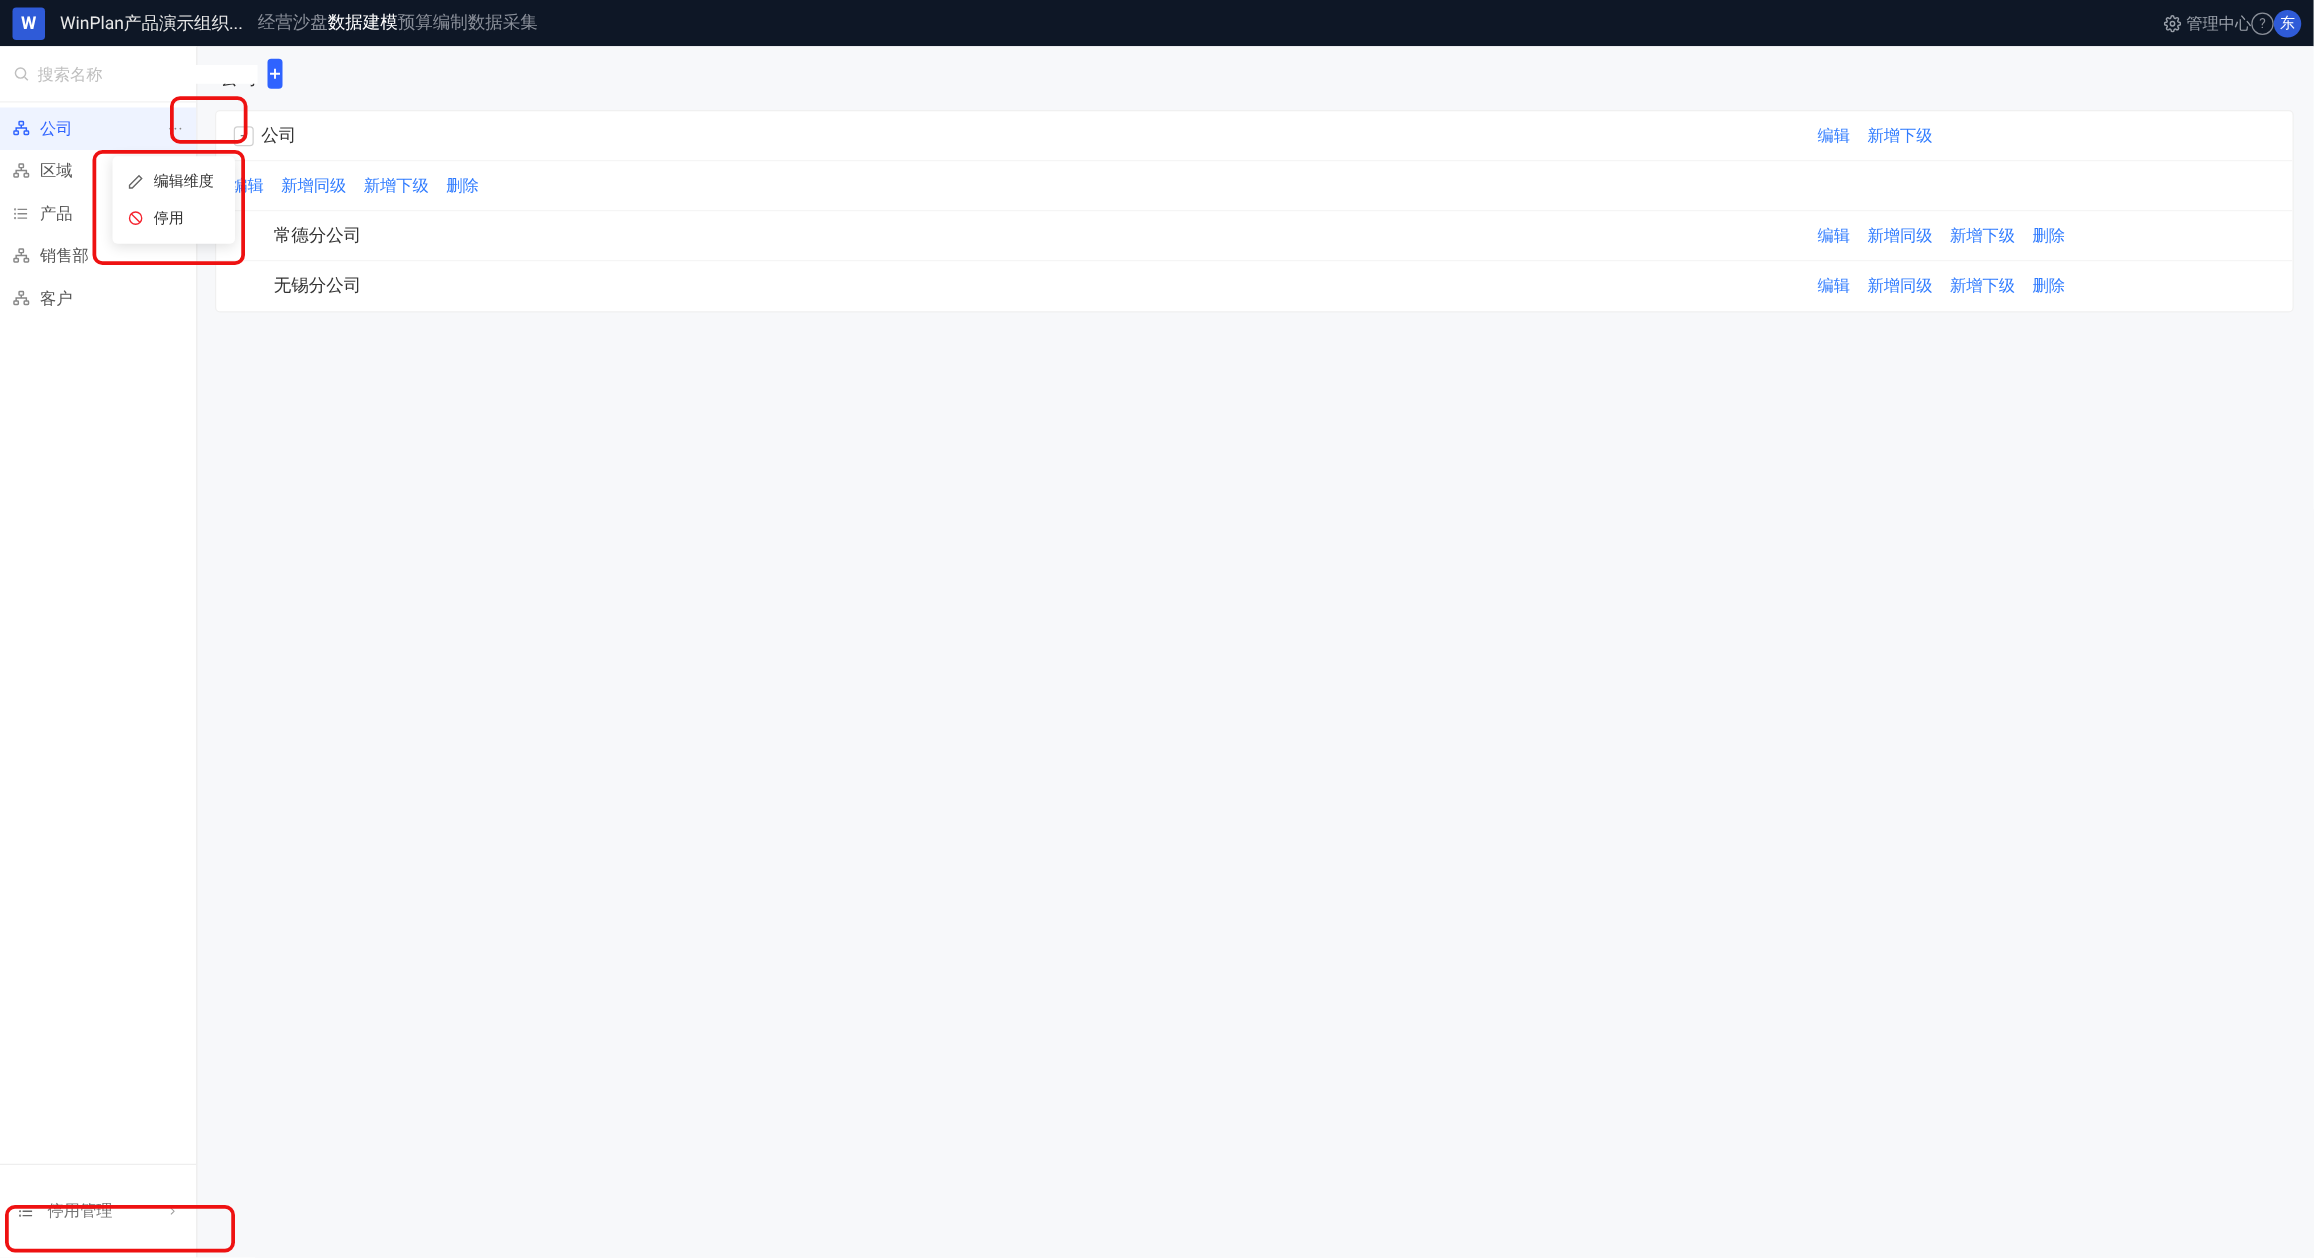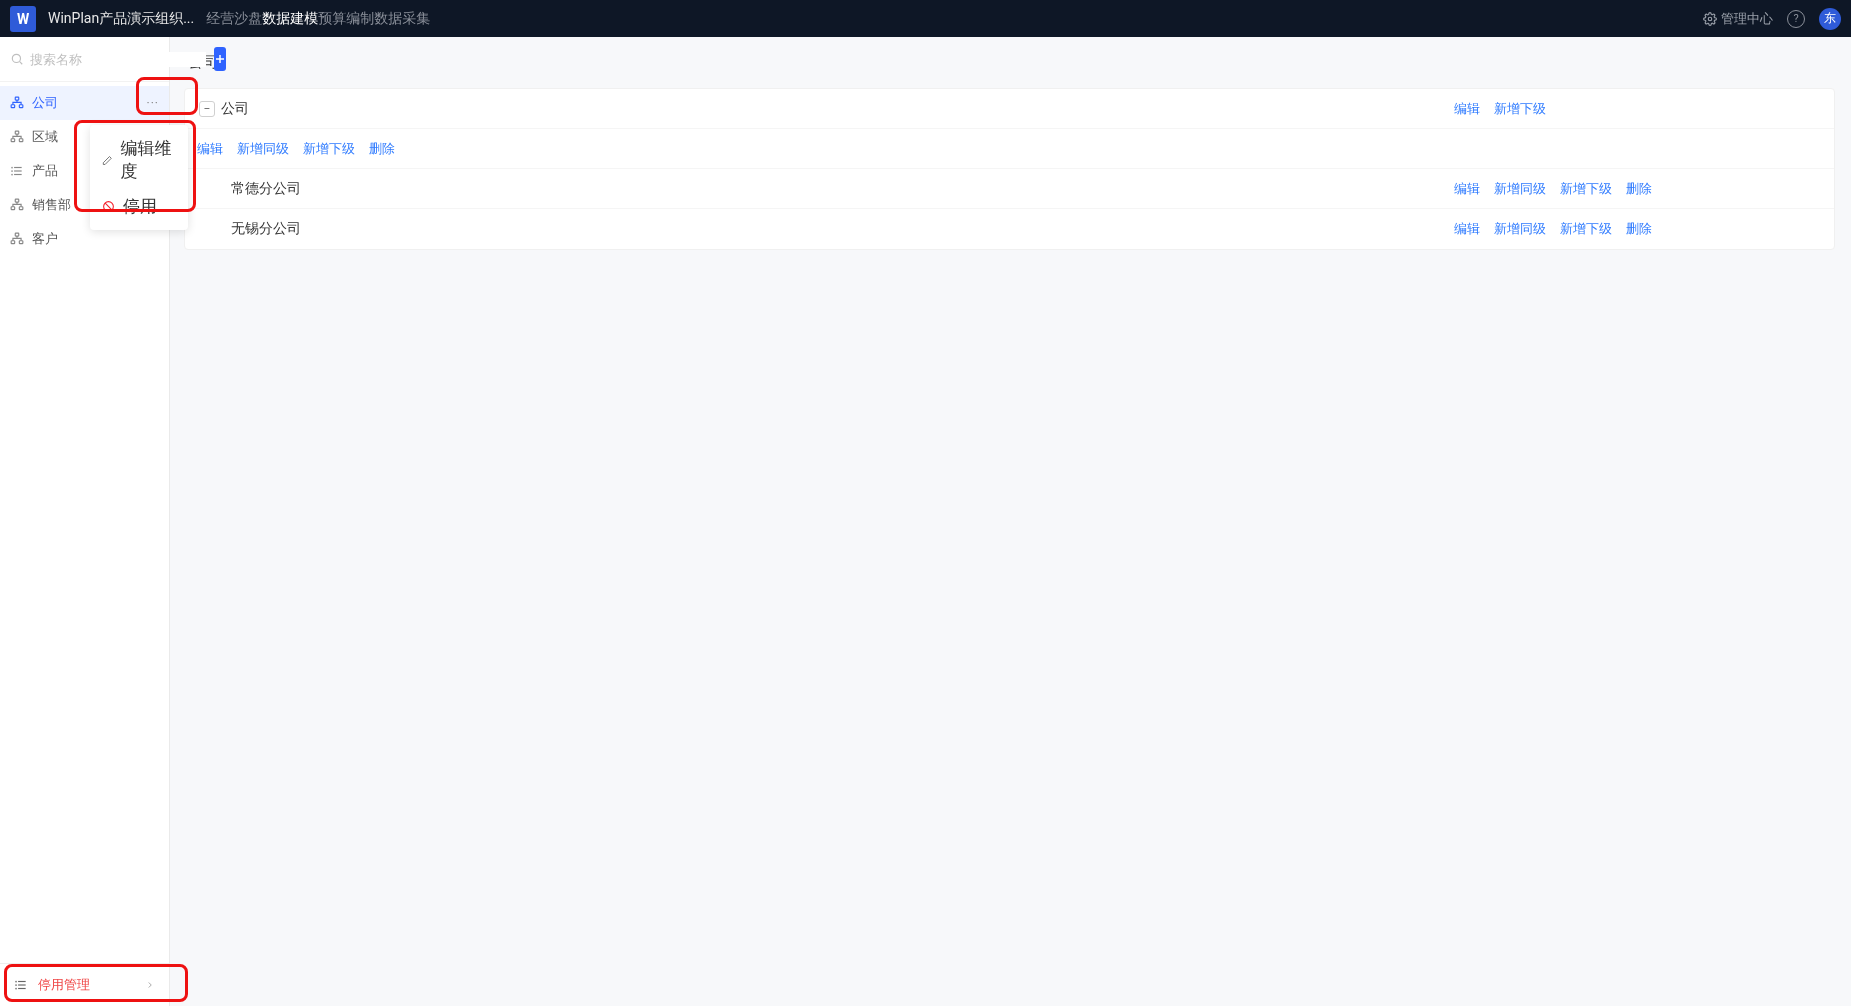--- a/index.html
+++ b/index.html
@@ -6,46 +6,46 @@
     body { font-family: -apple-system, BlinkMacSystemFont, "Segoe UI", Roboto, "PingFang SC", "Microsoft YaHei", sans-serif; font-size: 14px; color: #333; background: #fff; }
     
     
     .topbar { height: 37px; background: #0e1726; display: flex; align-items: center; padding: 0 10px; justify-content: space-between; }
     .topbar-left { display: flex; align-items: center; gap: 12px; }
     .app-logo { width: 26px; height: 26px; background: #2f5bd8; border-radius: 3px; display: flex; align-items: center; justify-content: center; color: #fff; font-weight: bold; font-size: 14px; }
     .app-title { color: #e8e8e8; font-size: 14px; }
     .top-tabs { display: flex; }
     .top-tab { color: #8a8f99; font-size: 14px; cursor: pointer; line-height: 37px; }
     .top-tab.active { color: #fff; }
-    .topbar-right { display: flex; align-items: center; gap: 14px; }
+    .topbar-right { display: flex; align-items: center; }
     .mgmt-link { color: #9aa0aa; font-size: 13px; display: flex; align-items: center; gap: 4px; cursor: pointer; }
     .help-icon { width: 18px; height: 18px; border: 1.2px solid #8a8f99; border-radius: 50%; display: flex; align-items: center; justify-content: center; color: #8a8f99; font-size: 11px; cursor: pointer; }
     .avatar { width: 22px; height: 22px; border-radius: 50%; background: #2f5bd8; color: #fff; display: flex; align-items: center; justify-content: center; font-size: 12px; cursor: pointer; }
     
     
     .layout { display: flex; height: calc(100vh - 37px); }
-    .sidebar { width: 170px; border-right: 1px solid #eaeaea; display: flex; flex-direction: column; position: relative; background: #fff; }
+    .sidebar { width: 158px; border-right: 1px solid #eaeaea; display: flex; flex-direction: column; position: relative; background: #fff; }
     .search-row { display: flex; align-items: center; padding: 10px 10px; gap: 8px; border-bottom: 1px solid #f2f2f2; }
     .search-input-wrap { flex: 1; display: flex; align-items: center; gap: 6px; color: #bfbfbf; }
     .search-input { border: none; outline: none; flex: 1; font-size: 13px; color: #333; }
     .search-input::placeholder { color: #bfbfbf; }
     .add-btn { width: 24px; height: 24px; background: #2f63ff; border-radius: 3px; display: flex; align-items: center; justify-content: center; cursor: pointer; color: #fff; }
     
     .sidebar-list { flex: 1; padding-top: 4px; }
     .sidebar-item { display: flex; align-items: center; padding: 8px 10px; cursor: pointer; gap: 8px; position: relative; font-size: 13px; color: #555; }
     .sidebar-item.active { background: #eef3ff; color: #2f63ff; }
     .sidebar-item .more { margin-left: auto; color: #888; letter-spacing: 1px; font-size: 12px; }
     .sb-icon { width: 14px; height: 14px; display: inline-flex; align-items: center; justify-content: center; }
     
     
     .popover-menu { position: absolute; left: 90px; top: 88px; width: 98px; background: #fff; border-radius: 4px; box-shadow: 0 2px 10px rgba(0,0,0,0.12); padding: 6px 0; z-index: 10; }
-    .popover-item { display: flex; align-items: center; gap: 8px; padding: 6px 12px; font-size: 17px; cursor: pointer; color: #333; }
+    .popover-item { display: flex; align-items: center; gap: 8px; padding: 6px 12px; font-size: 12px; cursor: pointer; color: #333; }
     .popover-item.danger svg { stroke: #f5222d; }
     
-    .sidebar-footer { border-top: 1px solid #eee; padding: 12px 14px; display: flex; align-items: center; gap: 10px; cursor: pointer; font-size: 13px; color: #ef4444; }
+    .sidebar-footer { border-top: 1px solid #eee; padding: 28px 14px; display: flex; align-items: center; gap: 10px; cursor: pointer; font-size: 13px; color: #737373; }
     .sidebar-footer .chev { margin-left: auto; color: #999; }
     
     .main { flex: 1; background: #f7f8fa; padding: 14px 16px 20px 14px; overflow: auto; }
     .page-title { font-size: 15px; color: #333; margin: 2px 0 16px 4px; font-weight: 500; }
     .table-wrap { background: #fff; border-radius: 4px; border: 1px solid #f0f0f0; }
     .trow { display: flex; align-items: center; min-height: 40px; border-bottom: 1px solid #f5f5f5; }
     .trow.header { background: #f9fafb; color: #666; font-weight: 500; }
     .trow:last-child { border-bottom: none; }
     .tcell-name { flex: 1; padding: 0 14px; display: flex; align-items: center; gap: 6px; }
     .tcell-ops { width: 392px; padding: 0 12px; display: flex; gap: 14px; }

